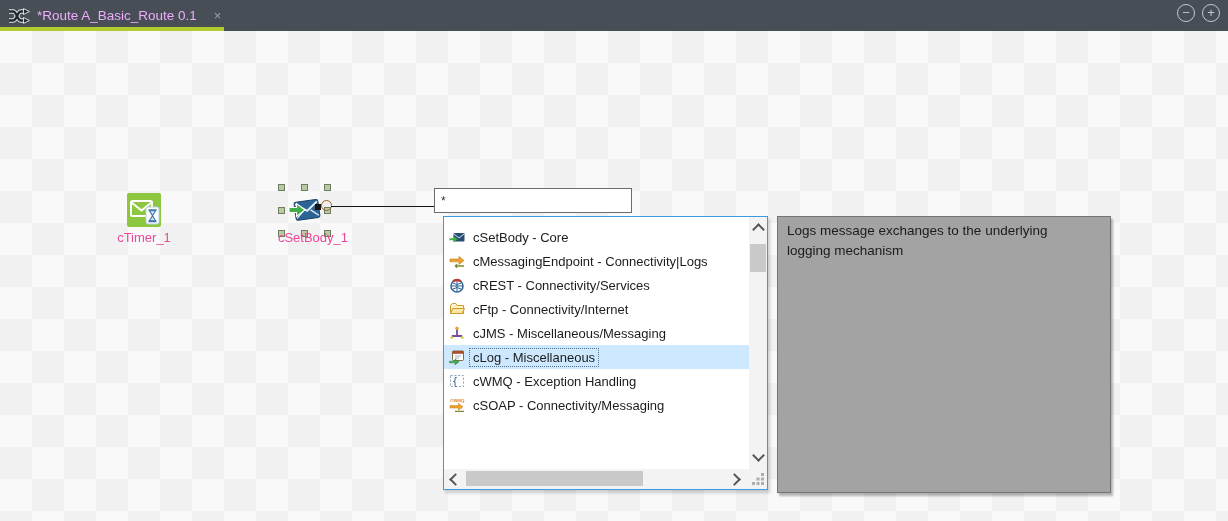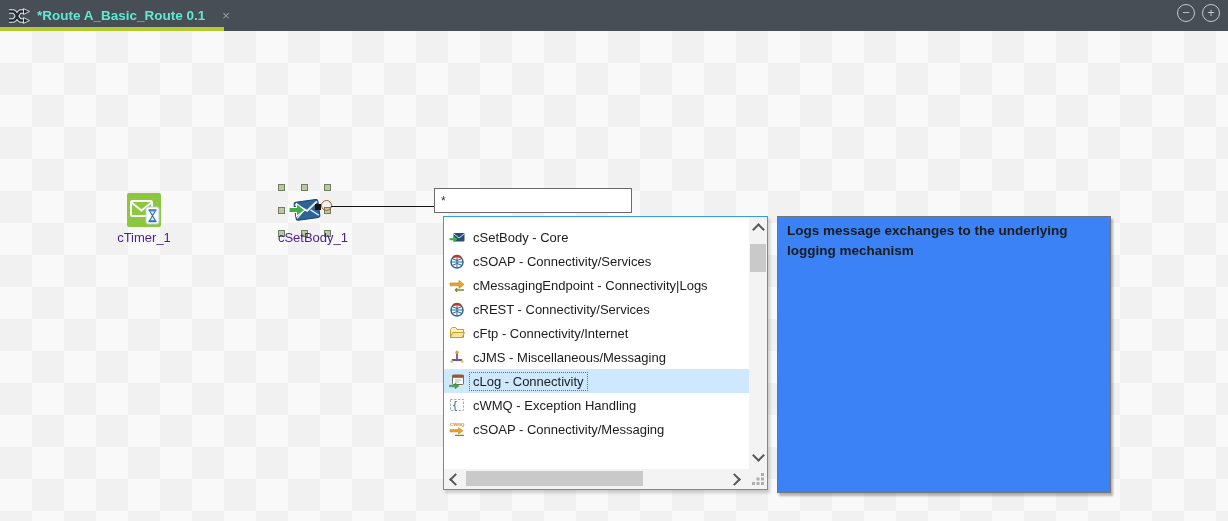--- a/index.html
+++ b/index.html
@@ -2,39 +2,39 @@
 <html><head>
 <meta charset="utf-8">
 <style>
   html,body{margin:0;padding:0;background:#fff;}
   .stage{position:relative;width:1228px;height:521px;overflow:hidden;
          font-family:"Liberation Sans","DejaVu Sans",sans-serif;-webkit-font-smoothing:antialiased;}
 
   
   .tabbar{position:absolute;left:0;top:0;width:1228px;height:31px;background:#474e56;}
   .tab{position:absolute;left:0;top:0;height:31px;display:flex;align-items:center;padding:0 8px;gap:7px;cursor:default;}
-  .tab-title{color:#5eead4;font-size:13.5px;white-space:nowrap;font-weight:bold;}
+  .tab-title{color:#f0abfc;font-size:13.5px;white-space:nowrap;}
   .tab-close{color:#9aa1a8;font-size:13px;margin-left:10px;}
   .tab-underline{position:absolute;left:0;top:27px;width:224px;height:4px;background:#b2cb2e;}
   .winbtn{position:absolute;top:4px;width:16px;height:16px;border:1.5px solid #c3c9ce;border-radius:50%;
           color:#c3c9ce;font-size:13px;line-height:15px;text-align:center;}
   .winbtn.min{left:1177px;} .winbtn.max{left:1202px;}
 
   
   .canvas{position:absolute;left:0;top:31px;width:1228px;height:490px;background-color:#f9f9fa;
     background-image:
       linear-gradient(45deg,#f1f1f2 25%,transparent 25%),
       linear-gradient(-45deg,#f1f1f2 25%,transparent 25%),
       linear-gradient(45deg,transparent 75%,#f1f1f2 75%),
       linear-gradient(-45deg,transparent 75%,#f1f1f2 75%);
     background-size:64px 64px;
     background-position:0 0,0 32px,32px -32px,-32px 0;}
 
   .comp-icon{position:absolute;}
-  .comp-label{position:absolute;width:90px;text-align:center;font-size:13px;color:#4c1d95;}
+  .comp-label{position:absolute;width:90px;text-align:center;font-size:13px;color:#ec4899;}
 
   
   .selbox{position:absolute;left:282px;top:188px;width:45px;height:45px;}
   .handle{position:absolute;width:7px;height:7px;background:#b9c9a4;border:1px solid #6f7d60;box-sizing:border-box;}
   .h-nw{left:-4px;top:-4px;} .h-n{left:calc(50% - 3.5px);top:-4px;} .h-ne{right:-4px;top:-4px;}
   .h-w{left:-4px;top:calc(50% - 3.5px);} .h-e{right:-4px;top:calc(50% - 3.5px);}
   .h-sw{left:-4px;bottom:-4px;} .h-s{left:calc(50% - 3.5px);bottom:-4px;} .h-se{right:-4px;bottom:-4px;}
 
   .anchor-square{position:absolute;left:315px;top:204px;width:6px;height:6px;background:#141414;}
   .anchor-ring{position:absolute;left:321px;top:200px;width:11px;height:11px;border:1.5px solid #a55f1e;
@@ -62,22 +62,22 @@
   .hthumb{position:absolute;left:22px;top:2px;width:177px;height:15px;background:#c9c9c9;}
   .corner{position:absolute;right:0;bottom:0;width:18px;height:20px;background:#f3f3f3;display:flex;align-items:center;justify-content:center;}
 
   .chev{position:absolute;width:7px;height:7px;border-left:2px solid #565656;border-bottom:2px solid #565656;}
   .chev-up{transform:rotate(135deg);left:5px;top:8px;}
   .chev-down{transform:rotate(-45deg);left:5px;bottom:9px;}
   .chev-left{transform:rotate(45deg);left:7px;top:6px;}
   .chev-right{transform:rotate(-135deg);right:10px;top:6px;}
 
   
-  .tooltip{position:absolute;left:777px;top:216px;width:334px;height:277px;background:#3b82f6;
-           border:1px solid #747474;box-sizing:border-box;box-shadow:2px 3px 2px rgba(0,0,0,.28);font-weight:bold;}
+  .tooltip{position:absolute;left:777px;top:216px;width:334px;height:277px;background:#a3a3a3;
+           border:1px solid #747474;box-sizing:border-box;box-shadow:2px 3px 2px rgba(0,0,0,.28);}
   .tooltip-text{margin:4px 9px;width:292px;font-size:13.5px;line-height:1.5;color:#1b1b1b;}
 </style>
 </head>
 <body>
 
 <div class="stage">
 
   <div class="tabbar">
     <div class="tab">
       <span style="display:inline-flex;">
@@ -154,30 +154,20 @@
         <span class="ic">
           <svg width="16" height="16" viewBox="0 0 16 16">
             <rect x="4.5" y="4" width="11" height="8.5" rx="1" fill="#274d73"></rect>
             <path d="M5 5 l5 4 5 -4" stroke="#cfe4f4" fill="none"></path>
             <path d="M0.5 9.3 h4 v-2.2 l4 3.2 -4 3.2 v-2.2 h-4 z" fill="#3fae49"></path>
           </svg>
         </span>
         <span class="lbl">cSetBody - Core</span>
       </div>
 
-      <div class="row">
-        <span class="ic">
-          <svg width="16" height="16" viewBox="0 0 16 16">
-            <circle cx="8" cy="9" r="6" fill="#fff" stroke="#2c6496" stroke-width="1.5"></circle>
-            <path d="M2 9 h12 M8 3 v12 M4 6 q4 3 8 0 M4 12 q4 -3 8 0" stroke="#2c6496" fill="none"></path>
-            <path d="M3.4 3.4 a5.6 3.6 0 0 1 9.2 0 l-1.9 1.5 a4 2.2 0 0 0 -5.4 0 z" fill="#c2392b"></path>
-          </svg>
-        </span>
-        <span class="lbl">cSOAP - Connectivity/Services</span>
-      </div>
 
       <div class="row">
         <span class="ic">
           <svg width="16" height="16" viewBox="0 0 16 16">
             <path d="M1 6 h9 v-2.6 l5 4 -5 4 v-2.6 h-9 z" fill="#f0a22e" stroke="#b97c1d" stroke-width="0.6"></path>
             <path d="M15 13 h-9 M6 13 l2.2 -1.7 M6 13 l2.2 1.7" stroke="#7d8c2f" stroke-width="1.3" fill="none"></path>
           </svg>
         </span>
         <span class="lbl">cMessagingEndpoint - Connectivity|Logs</span>
       </div>
@@ -218,21 +208,21 @@
 
       <div class="row sel">
         <span class="ic">
           <svg width="16" height="16" viewBox="0 0 16 16">
             <rect x="3.5" y="2" width="11" height="9.5" rx="1" fill="#fff" stroke="#7d6a4a"></rect>
             <rect x="3.5" y="2" width="11" height="2.8" fill="#a8502c"></rect>
             <path d="M6 7 h6 M6 9 h4" stroke="#9fb2c4"></path>
             <path d="M0.5 12.2 h5.5 v-2.2 l4 3 -4 2.8 v-2 h-5.5 z" fill="#3fae49" stroke="#2c7f36" stroke-width="0.5"></path>
           </svg>
         </span>
-        <span class="lbl">cLog - Connectivity</span>
+        <span class="lbl">cLog - Miscellaneous</span>
       </div>
 
       <div class="row">
         <span class="ic">
           <svg width="16" height="16" viewBox="0 0 16 16">
             <rect x="1.5" y="2.5" width="13" height="11" fill="#fdfdfd" stroke="#9aa7b5" stroke-dasharray="2.2 1.6"></rect>
             <text x="3" y="11.5" font-size="10" fill="#2c6496" font-family="monospace">{ }</text>
           </svg>
         </span>
         <span class="lbl">cWMQ - Exception Handling</span>

